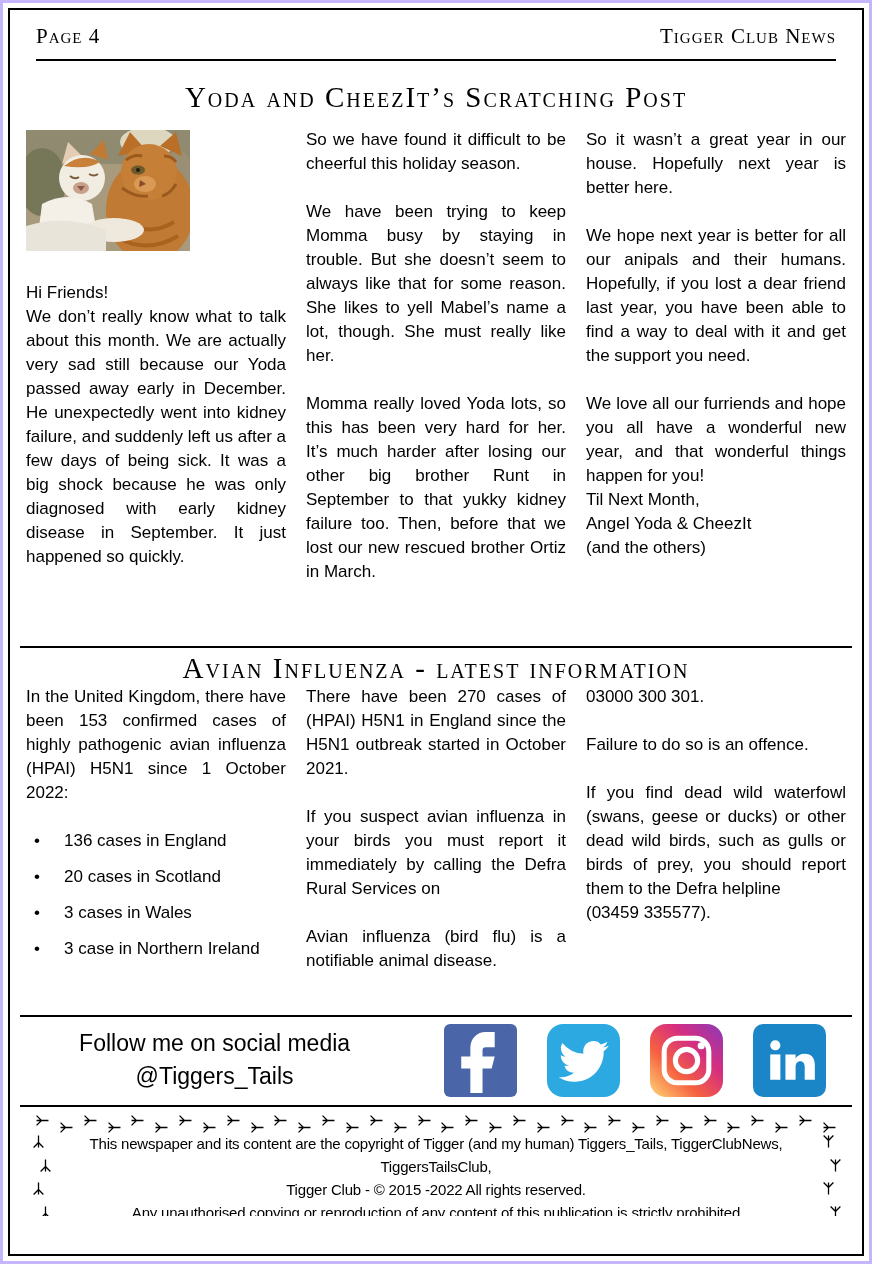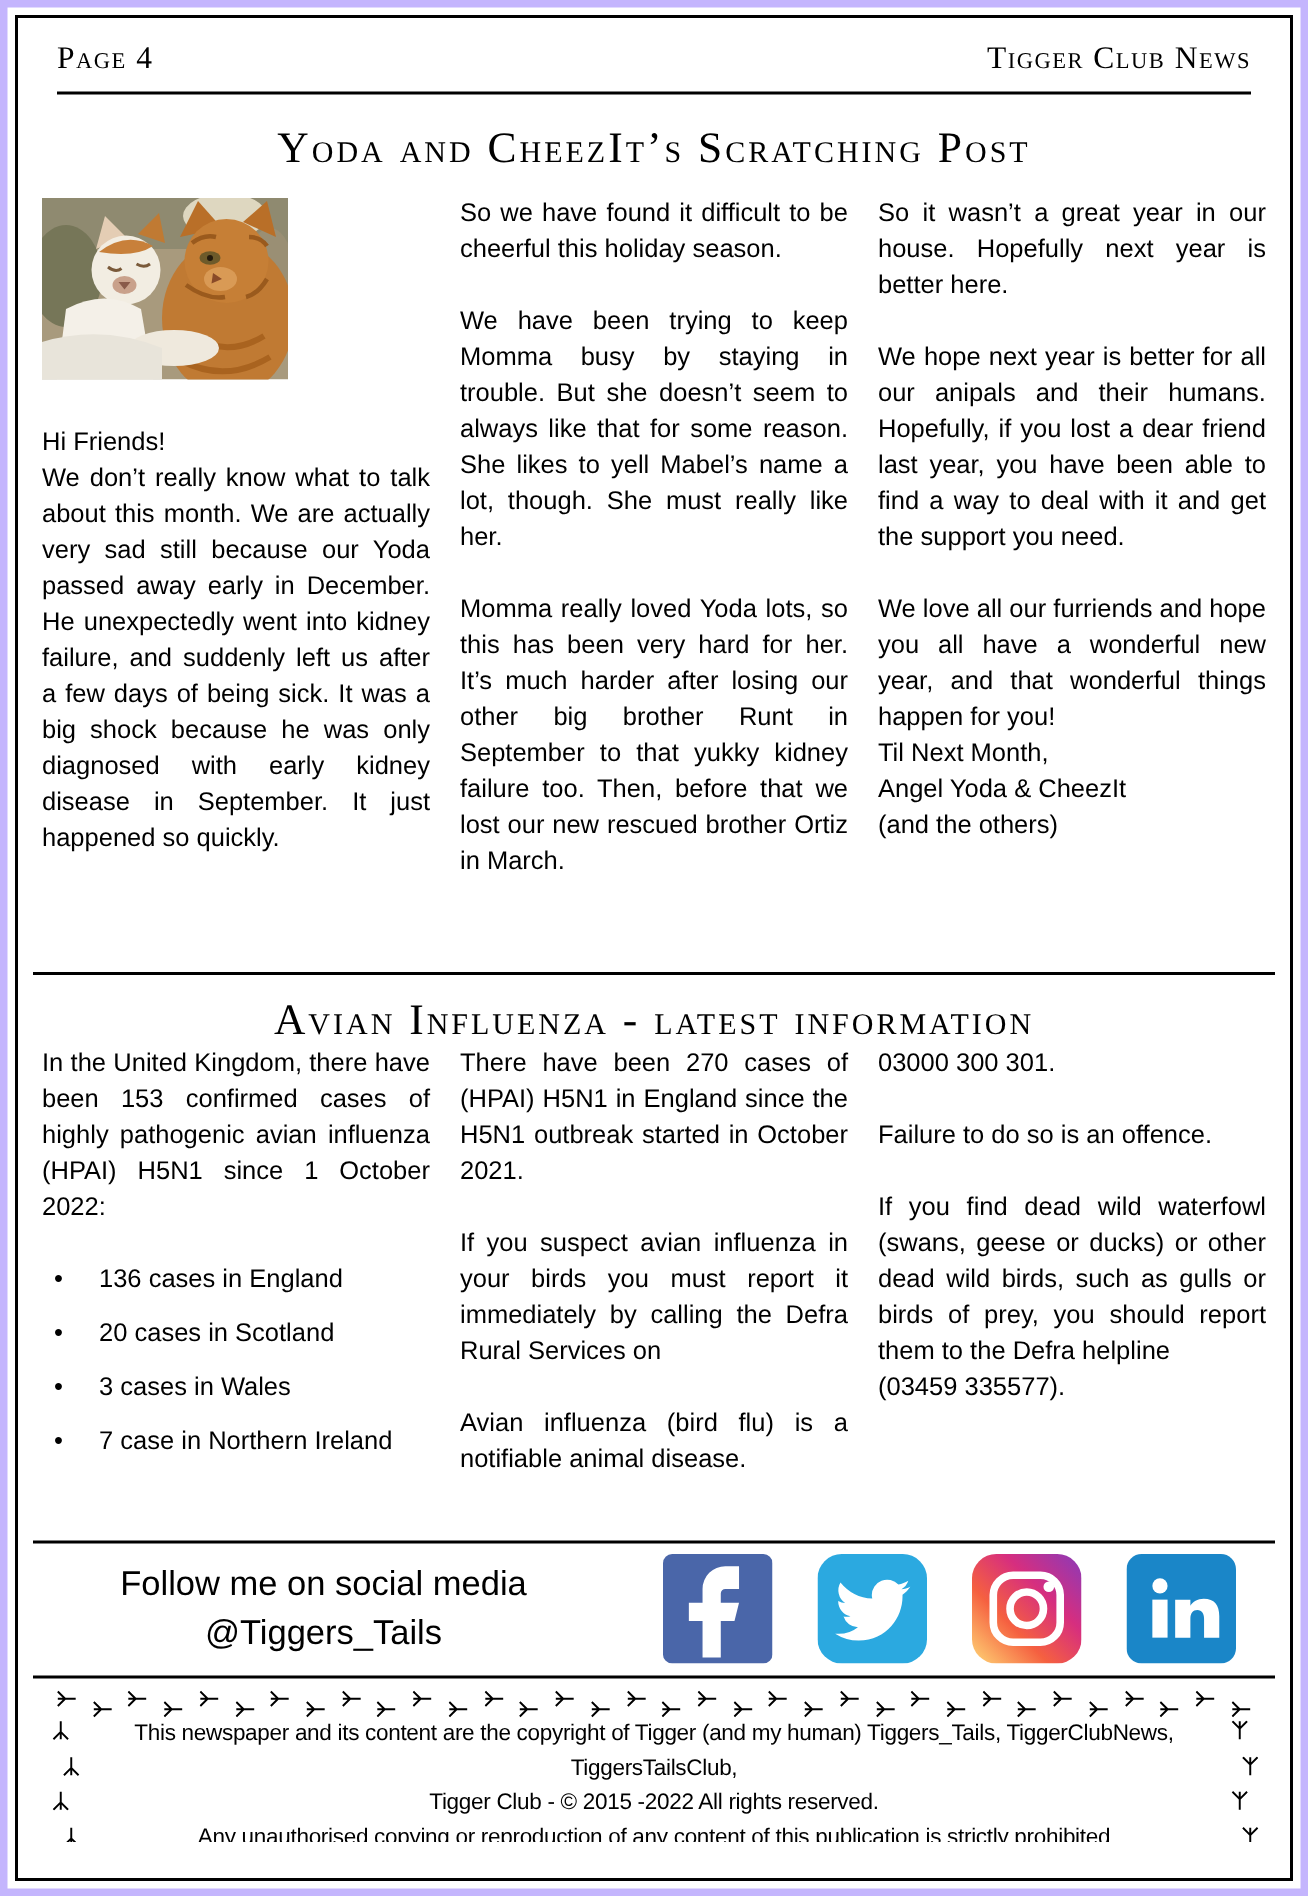--- a/index.html
+++ b/index.html
@@ -1,20 +1,20 @@
 <!DOCTYPE html>
 <html><head>
 <meta charset="utf-8">
 <style>
   * { box-sizing: border-box; margin: 0; padding: 0; }
   html,body { background:#888; }
   .page {
     width: 872px; height: 1264px;
     background: #fff;
-    border: 5px solid #c4b5fd;
+    border: 3px solid #c4b5fd;
     font-family: "Liberation Sans", sans-serif;
     color: #000;
     position: relative;
   }
   .inner {
     margin: 5px; height: calc(100% - 10px);
     border: 2px solid #000;
     padding: 0 14px;
     overflow: hidden;
   }
@@ -141,41 +141,41 @@
         <p>So it wasn’t a great year in our house. Hopefully next year is better here.</p>
         <p>We hope next year is better for all our anipals and their humans. Hopefully, if you lost a dear friend last year, you have been able to find a way to deal with it and get the support you need.</p>
         <div>We love all our furriends and hope you all have a wonderful new year, and that wonderful things happen for you!</div>
         <div class="sign-line">Til Next Month,</div>
         <div class="sign-line">Angel Yoda &amp; CheezIt</div>
         <div class="sign-line">(and the others)</div>
       </div>
     </div>
 
     <hr class="rule-full" style="margin-top:26px;">
-    <div class="section-title" style="margin-top:14px;">Avian Influenza - latest information</div>
+    <div class="section-title" style="margin-top:4px;">Avian Influenza - latest information</div>
 
     <div class="cols cols-2">
       <div>
         <p>In the United Kingdom, there have been 153 confirmed cases of highly pathogenic avian influenza (HPAI) H5N1 since 1 October 2022:</p>
         <ul class="bullets">
           <li>
               <span class="b-dot">•</span>
               <span>136 cases in England</span>
             </li>
           <li>
               <span class="b-dot">•</span>
               <span>20 cases in Scotland</span>
             </li>
           <li>
               <span class="b-dot">•</span>
               <span>3 cases in Wales</span>
             </li>
           <li>
               <span class="b-dot">•</span>
-              <span>7 case in Northern Ireland</span>
+              <span>3 case in Northern Ireland</span>
             </li>
         </ul>
       </div>
       <div>
         <p>There have been 270 cases of (HPAI) H5N1 in England since the H5N1 outbreak started in October 2021.</p>
         <p>If you suspect avian influenza in your birds you must report it immediately by calling the Defra Rural Services on</p>
         <p>Avian influenza (bird flu) is a notifiable animal disease.</p>
       </div>
       <div>
         <p>03000 300 301.</p>

